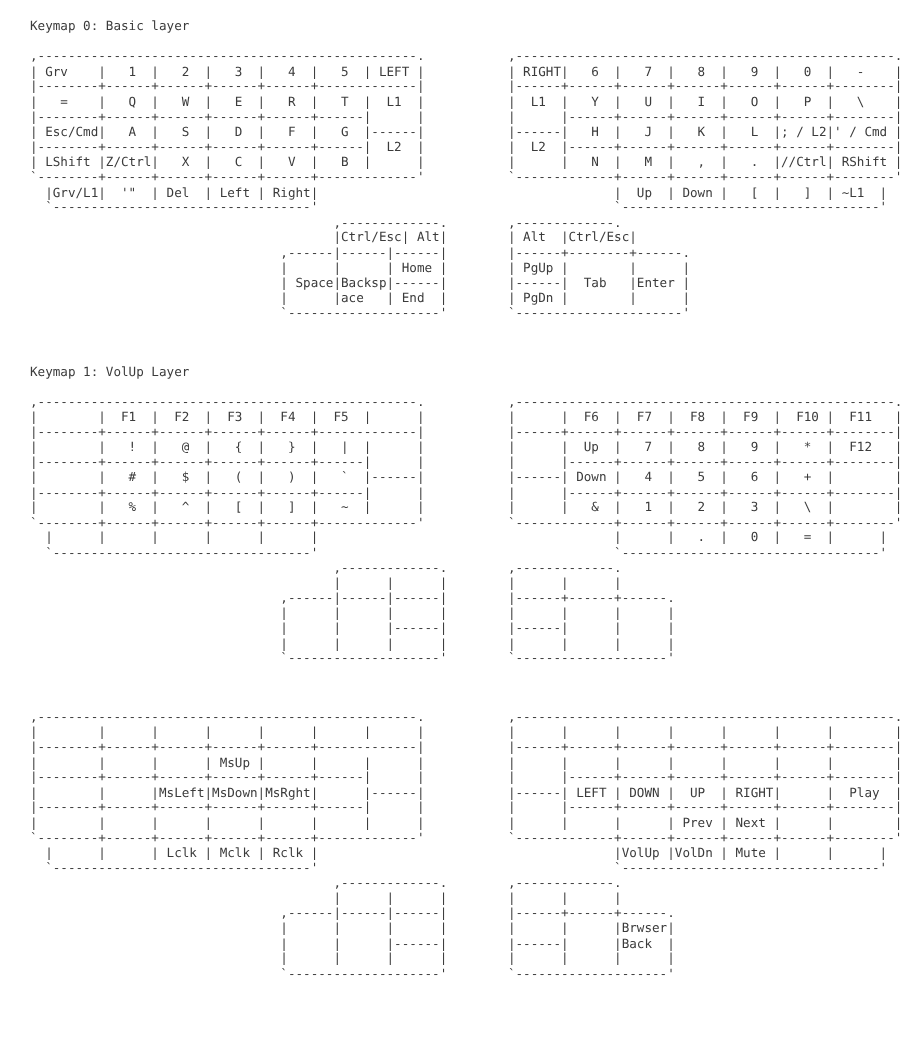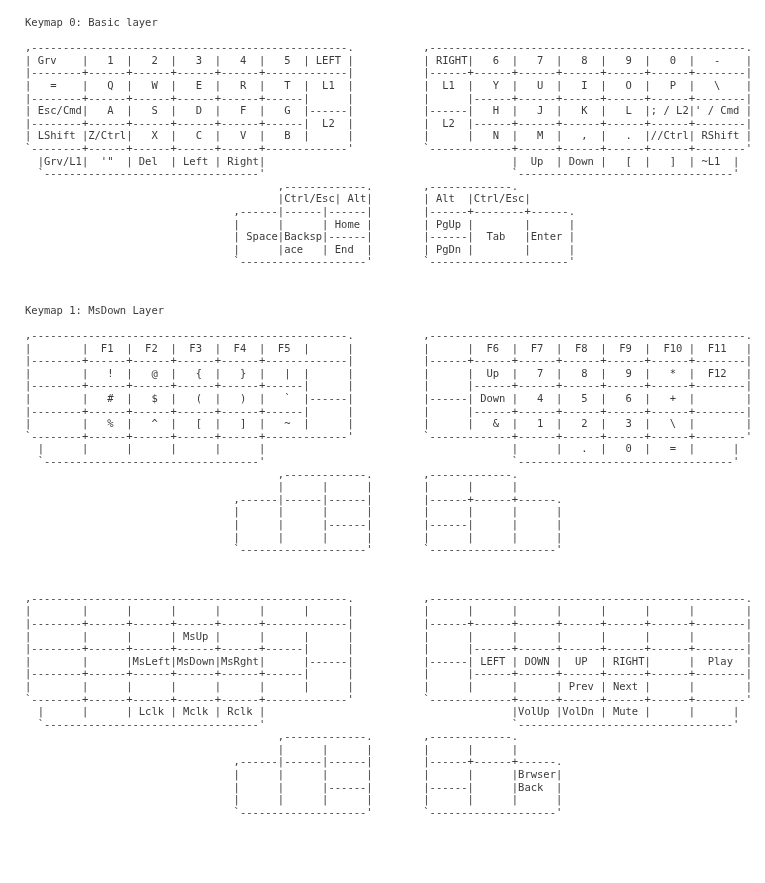--- a/index.html
+++ b/index.html
@@ -61,21 +61,21 @@
                                         ,-------------.        ,-------------.
                                         |Ctrl/Esc| Alt|        | Alt  |Ctrl/Esc|
                                  ,------|------|------|        |------+--------+------.
                                  |      |      | Home |        | PgUp |        |      |
                                  | Space|Backsp|------|        |------|  Tab   |Enter |
                                  |      |ace   | End  |        | PgDn |        |      |
                                  `--------------------'        `----------------------'</pre>
   </section>
 
   <section class="keymap-section">
-    <div class="keymap-title">Keymap 1: MsDown Layer</div>
+    <div class="keymap-title">Keymap 1: VolUp Layer</div>
     <pre class="keymap-art">,--------------------------------------------------.           ,--------------------------------------------------.
 |        |  F1  |  F2  |  F3  |  F4  |  F5  |      |           |      |  F6  |  F7  |  F8  |  F9  |  F10 |  F11   |
 |--------+------+------+------+------+-------------|           |------+------+------+------+------+------+--------|
 |        |   !  |   @  |   {  |   }  |   |  |      |           |      |  Up  |   7  |   8  |   9  |   *  |  F12   |
 |--------+------+------+------+------+------|      |           |      |------+------+------+------+------+--------|
 |        |   #  |   $  |   (  |   )  |   `  |------|           |------| Down |   4  |   5  |   6  |   +  |        |
 |--------+------+------+------+------+------|      |           |      |------+------+------+------+------+--------|
 |        |   %  |   ^  |   [  |   ]  |   ~  |      |           |      |   &amp;  |   1  |   2  |   3  |   \  |        |
 `--------+------+------+------+------+-------------'           `-------------+------+------+------+------+--------'
   |      |      |      |      |      |                                       |      |   .  |   0  |   =  |      |

